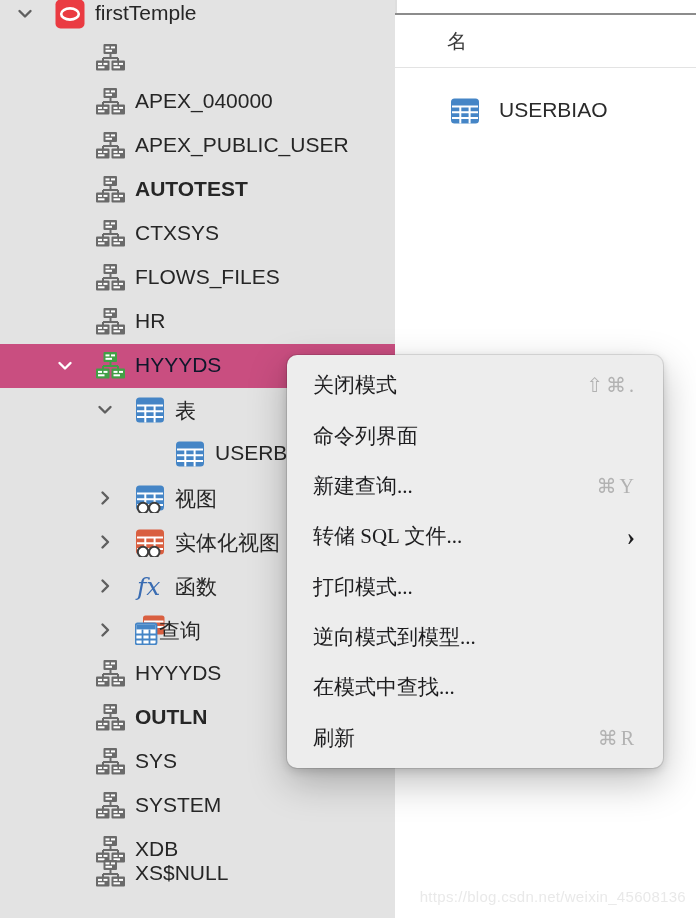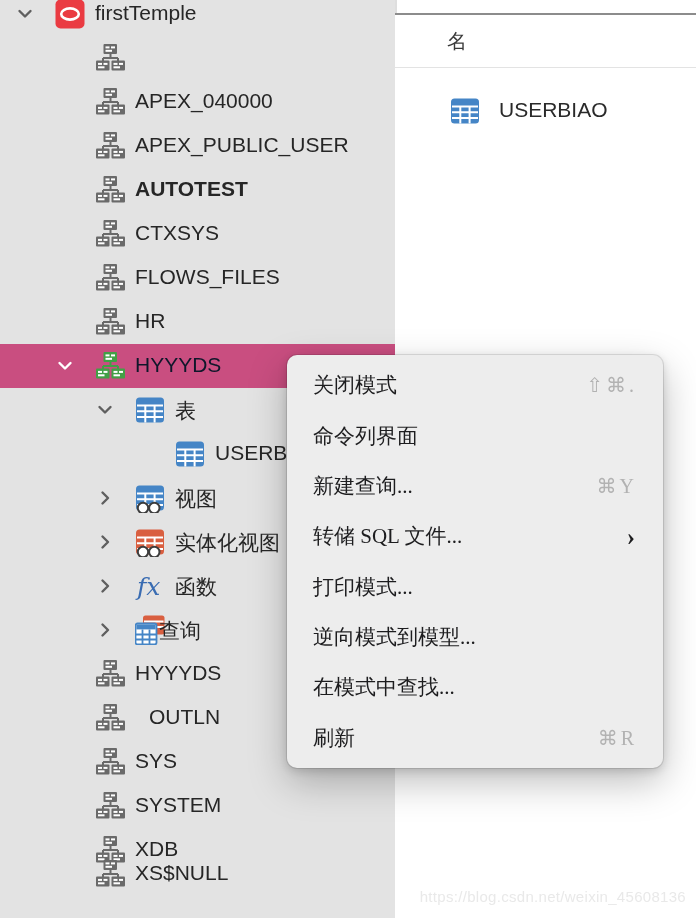--- a/index.html
+++ b/index.html
@@ -378,21 +378,21 @@
               <rect x="1" y="17.5" width="13.5" height="10" rx="1" fill="#6a6a6a"></rect>
               <rect x="3" y="19.9" width="4" height="2" fill="#fff"></rect>
               <rect x="8.5" y="19.9" width="4" height="2" fill="#fff"></rect>
               <rect x="3" y="23.3" width="6.5" height="2" fill="#fff"></rect>
               <rect x="16.5" y="17.5" width="13.5" height="10" rx="1" fill="#6a6a6a"></rect>
               <rect x="18.5" y="19.9" width="4" height="2" fill="#fff"></rect>
               <rect x="24" y="19.9" width="4" height="2" fill="#fff"></rect>
               <rect x="18.5" y="23.3" width="6.5" height="2" fill="#fff"></rect>
             </svg>
           </span>
-          <span class="lbl" style="left: 149px;">OUTLN</span>
+          <span class="lbl" style="left: 135px; font-weight: bold;">OUTLN</span>
         </div>
         <div class="row" style="top: 740px; padding-left: 15px;">
           <span class="tree-icon" style="left: 95px;">
             <svg viewBox="0 0 30 30">
     <g stroke="#6a6a6a" stroke-width="2" fill="none">
                 <path d="M15.5 10 v5 M8 15 h15 M8 15 v4 M23 15 v4"></path>
               </g>
     <rect x="8.5" y="1" width="13.5" height="10" rx="1" fill="#6a6a6a"></rect>
               <rect x="10.5" y="3.4" width="4" height="2" fill="#fff"></rect>
               <rect x="16" y="3.4" width="4" height="2" fill="#fff"></rect>

